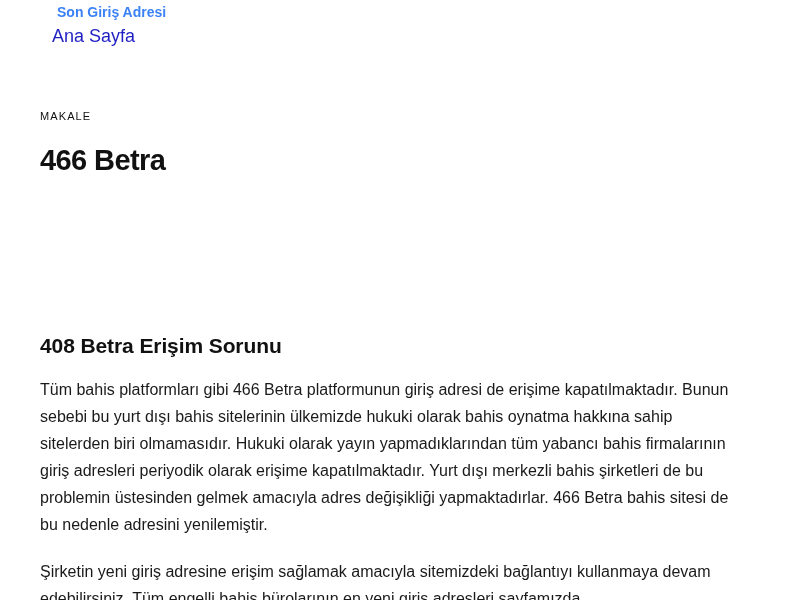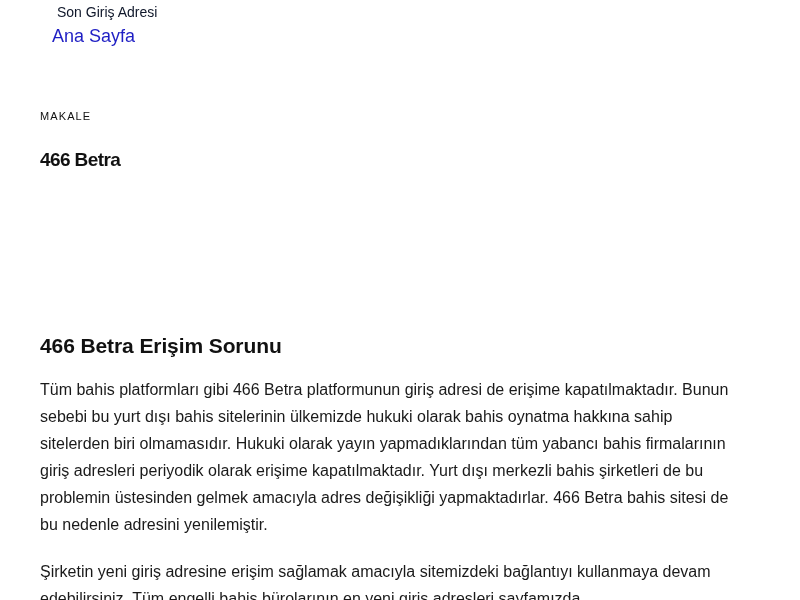--- a/index.html
+++ b/index.html
@@ -3,35 +3,35 @@
   <meta charset="utf-8">
   <style>
     html, body { margin: 0; padding: 0; background: #ffffff; }
     body {
       width: 800px; height: 600px; overflow: hidden; position: relative;
       font-family: "Liberation Sans", "DejaVu Sans", sans-serif;
       color: #111111;
     }
     .site-title {
       position: absolute; left: 57px; top: 3px;
-      font-size: 14px; font-weight: 400; color: #0f172a;
+      font-size: 14px; font-weight: 700; color: #3b82f6;
       text-decoration: none; line-height: 18px;
     }
     .nav-link {
       position: absolute; left: 52px; top: 28px;
       font-size: 18px; color: #1f1fc4; text-decoration: none; line-height: 16px;
     }
     .category {
       position: absolute; left: 40px; top: 110px;
       font-size: 11px; font-weight: 400; letter-spacing: 1.1px; color: #111;
       line-height: 13px;
     }
     .page-title {
       position: absolute; left: 40px; top: 142px; margin: 0;
-      font-size: 19px; font-weight: 700; letter-spacing: -0.6px; color: #111;
+      font-size: 29px; font-weight: 700; letter-spacing: -0.6px; color: #111;
       line-height: 36px;
     }
     .section-heading {
       position: absolute; left: 40px; top: 333px; margin: 0;
       font-size: 21px; font-weight: 700; color: #111; line-height: 26px;
       letter-spacing: -0.1px;
     }
     .para {
       position: absolute; left: 40px; margin: 0; width: 690px;
       font-size: 16px; line-height: 27px; color: #1a1a1a;
@@ -41,15 +41,15 @@
   </style>
 </head>
 <body>
 
 <a class="site-title" href="#">Son Giriş Adresi</a>
 <a class="nav-link" href="#">Ana Sayfa</a>
 
 <div class="category">MAKALE</div>
 <h1 class="page-title">466 Betra</h1>
 
-<h2 class="section-heading">466 Betra Erişim Sorunu</h2>
+<h2 class="section-heading">408 Betra Erişim Sorunu</h2>
 <p class="para para1">Tüm bahis platformları gibi 466 Betra platformunun giriş adresi de erişime kapatılmaktadır. Bunun sebebi bu yurt dışı bahis sitelerinin ülkemizde hukuki olarak bahis oynatma hakkına sahip sitelerden biri olmamasıdır. Hukuki olarak yayın yapmadıklarından tüm yabancı bahis firmalarının giriş adresleri periyodik olarak erişime kapatılmaktadır. Yurt dışı merkezli bahis şirketleri de bu problemin üstesinden gelmek amacıyla adres değişikliği yapmaktadırlar. 466 Betra bahis sitesi de bu nedenle adresini yenilemiştir.</p>
 <p class="para para2">Şirketin yeni giriş adresine erişim sağlamak amacıyla sitemizdeki bağlantıyı kullanmaya devam edebilirsiniz. Tüm engelli bahis bürolarının en yeni giriş adresleri sayfamızda</p>
 
 </body></html>

